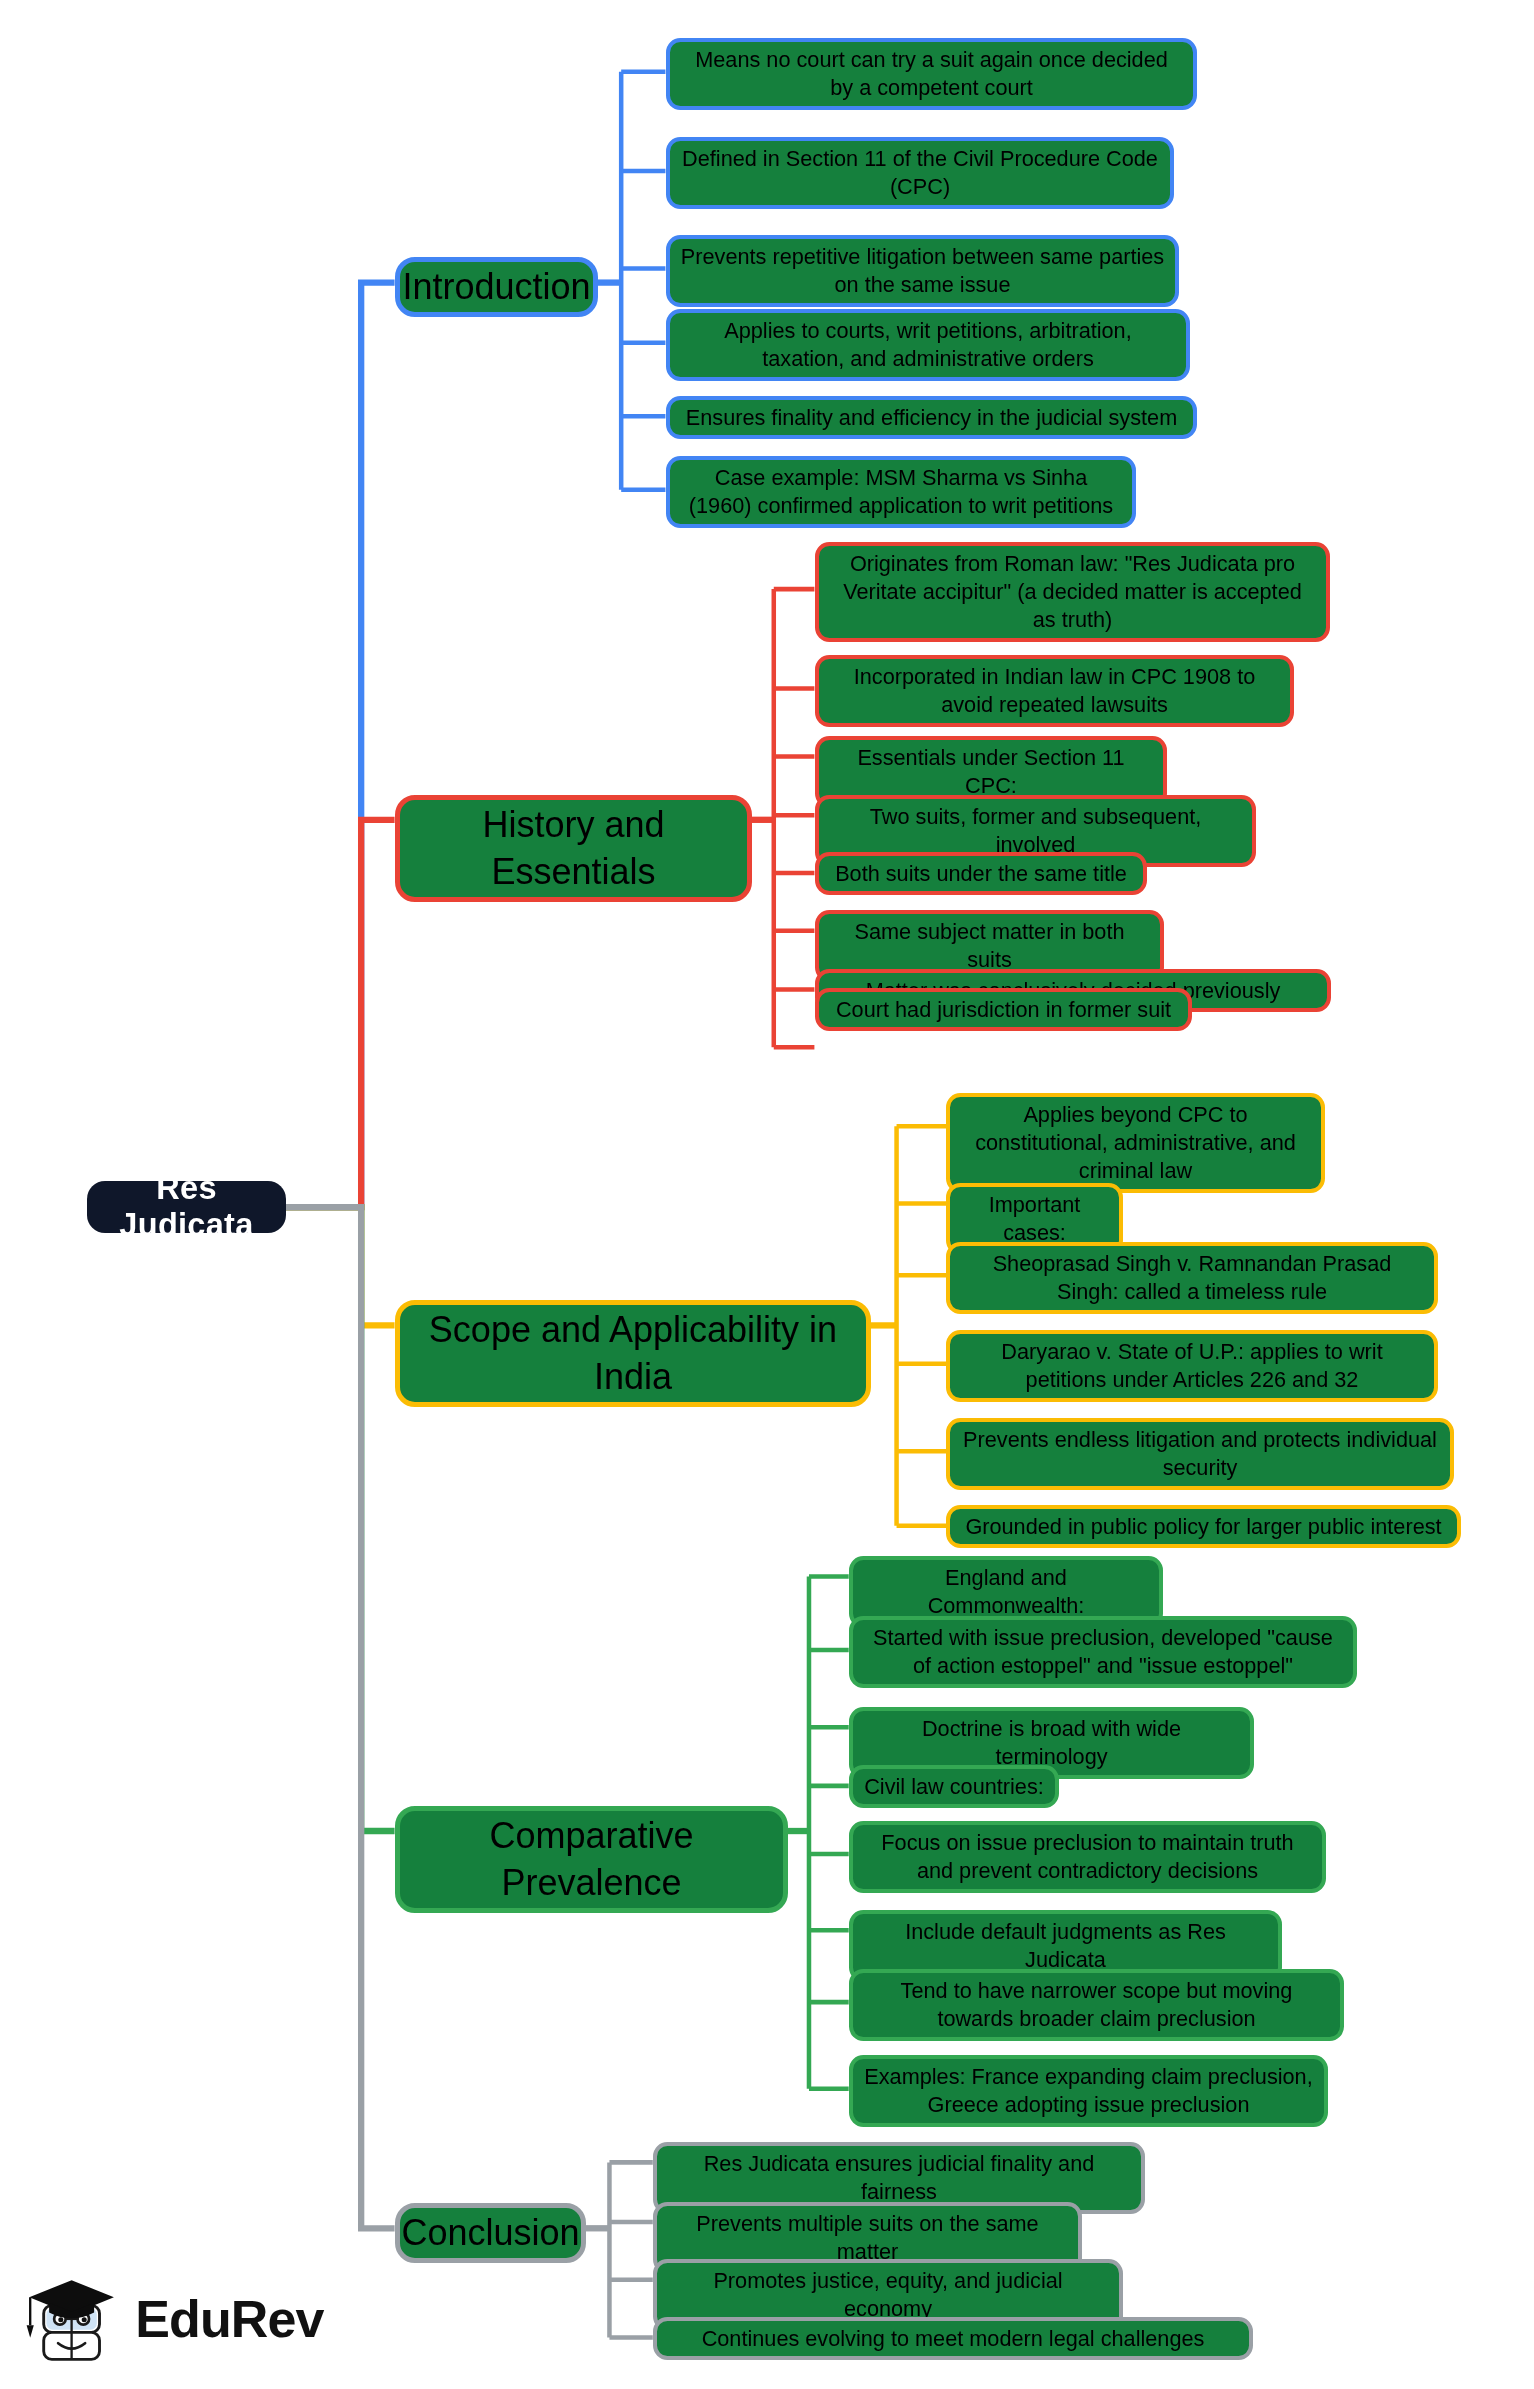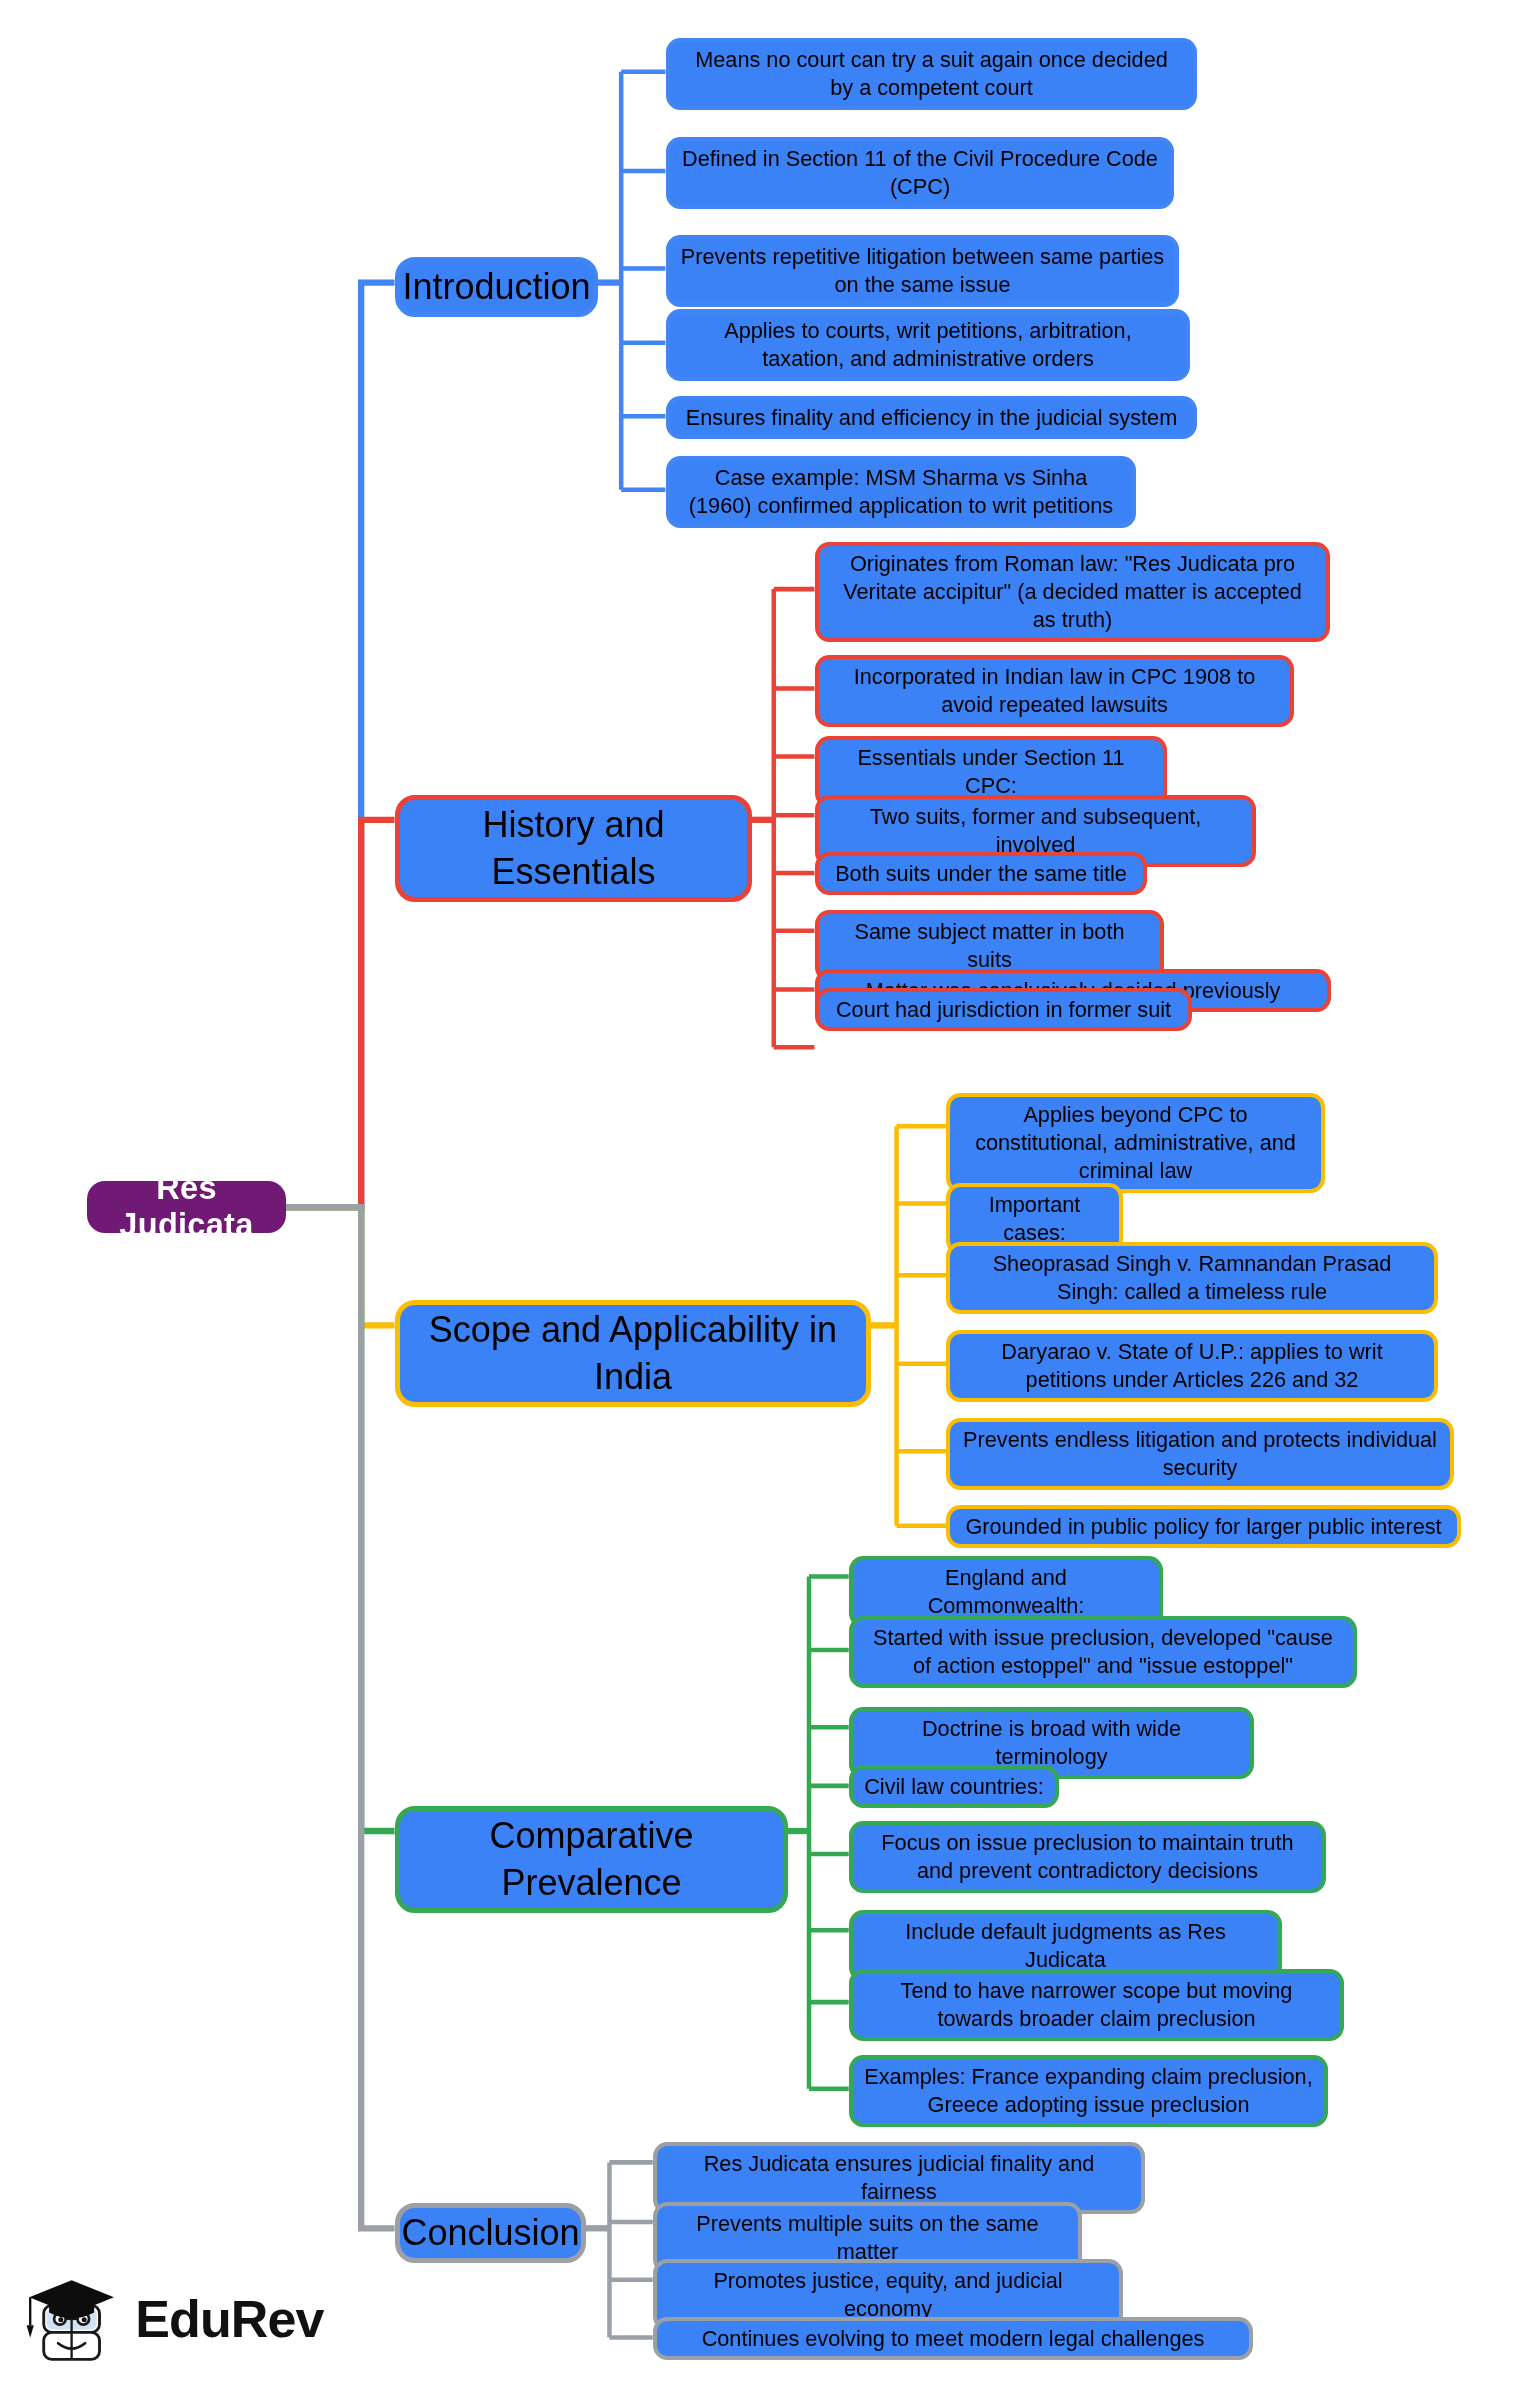--- a/index.html
+++ b/index.html
@@ -17,21 +17,21 @@
   #canvas {
     position: absolute;
     left: 0;
     top: 0;
     width: 1534px;
     height: 2389px;
   }
   .mm-node {
     position: absolute;
     box-sizing: border-box;
-    background: #3b82f6;
+    background: #15803d;
     border-style: solid;
     border-radius: 14.4px;
     display: flex;
     align-items: center;
     justify-content: center;
     text-align: center;
     color: #000000;
     line-height: 1.30;
     padding: 3.6px 10.8px;
   }
@@ -127,21 +127,21 @@
     <path d="M 316 1337 L 400 1337 L 400 2468 L 437 2468" stroke="#9AA0A6" stroke-width="7" fill="none" stroke-linecap="butt" stroke-linejoin="miter"></path>
     <path d="M 649 2468 L 675 2468" stroke="#9AA0A6" stroke-width="7" fill="none" stroke-linecap="butt" stroke-linejoin="miter"></path>
     <path d="M 675 2395 L 675 2589" stroke="#9AA0A6" stroke-width="5" fill="none" stroke-linecap="butt" stroke-linejoin="miter"></path>
     <path d="M 675 2395 L 723 2395" stroke="#9AA0A6" stroke-width="5" fill="none" stroke-linecap="butt" stroke-linejoin="miter"></path>
     <path d="M 675 2461 L 723 2461" stroke="#9AA0A6" stroke-width="5" fill="none" stroke-linecap="butt" stroke-linejoin="miter"></path>
     <path d="M 675 2525 L 723 2525" stroke="#9AA0A6" stroke-width="5" fill="none" stroke-linecap="butt" stroke-linejoin="miter"></path>
     <path d="M 675 2589 L 723 2589" stroke="#9AA0A6" stroke-width="5" fill="none" stroke-linecap="butt" stroke-linejoin="miter"></path>
   </svg>
 
 <div id="nodes-layer">
-    <div class="root-node" style="left: 87px; top: 1181px; width: 199px; height: 52px; background: #701a75; color: rgb(255, 255, 255);">Res Judicata</div>
+    <div class="root-node" style="left: 87px; top: 1181px; width: 199px; height: 52px; background: #0f172a; color: rgb(255, 255, 255);">Res Judicata</div>
     <div class="mm-node branch-node" style="left: 395px; top: 257px; width: 203px; min-height: 51px; border-color: rgb(66, 133, 244);">Introduction</div>
     <div class="mm-node leaf-node" style="left: 666px; top: 38px; width: 531px; min-height: 68px; border-color: rgb(66, 133, 244);">Means no court can try a suit again once decided by a competent court</div>
     <div class="mm-node leaf-node" style="left: 666px; top: 137px; width: 508px; min-height: 68px; border-color: rgb(66, 133, 244);">Defined in Section 11 of the Civil Procedure Code (CPC)</div>
     <div class="mm-node leaf-node" style="left: 666px; top: 235px; width: 513px; min-height: 68px; border-color: rgb(66, 133, 244);">Prevents repetitive litigation between same parties on the same issue</div>
     <div class="mm-node leaf-node" style="left: 666px; top: 309px; width: 524px; min-height: 68px; border-color: rgb(66, 133, 244);">Applies to courts, writ petitions, arbitration, taxation, and administrative orders</div>
     <div class="mm-node leaf-node" style="left: 666px; top: 396px; width: 531px; min-height: 42px; border-color: rgb(66, 133, 244);">Ensures finality and efficiency in the judicial system</div>
     <div class="mm-node leaf-node" style="left: 666px; top: 456px; width: 470px; min-height: 68px; border-color: rgb(66, 133, 244);">Case example: MSM Sharma vs Sinha (1960) confirmed application to writ petitions</div>
     <div class="mm-node branch-node" style="left: 395px; top: 795px; width: 357px; min-height: 51px; border-color: rgb(234, 67, 53);">History and Essentials</div>
     <div class="mm-node leaf-node" style="left: 815px; top: 542px; width: 515px; min-height: 95px; border-color: rgb(234, 67, 53);">Originates from Roman law: "Res Judicata pro Veritate accipitur" (a decided matter is accepted as truth)</div>
     <div class="mm-node leaf-node" style="left: 815px; top: 655px; width: 479px; min-height: 68px; border-color: rgb(234, 67, 53);">Incorporated in Indian law in CPC 1908 to avoid repeated lawsuits</div>

